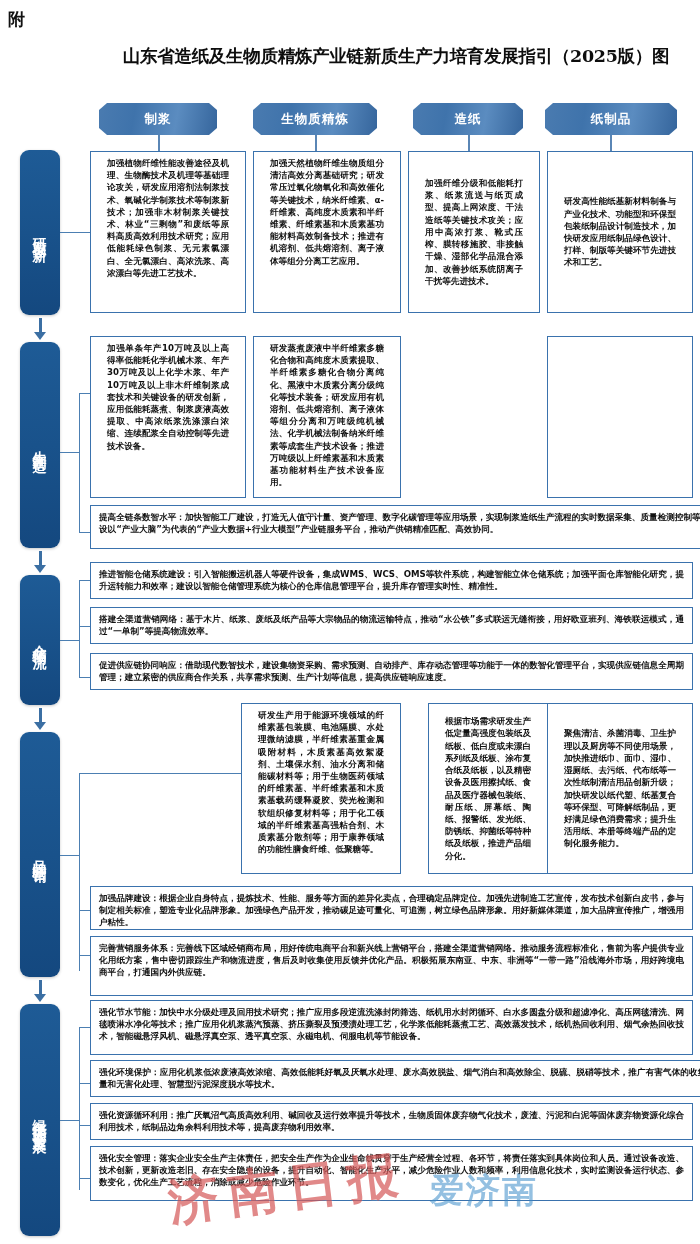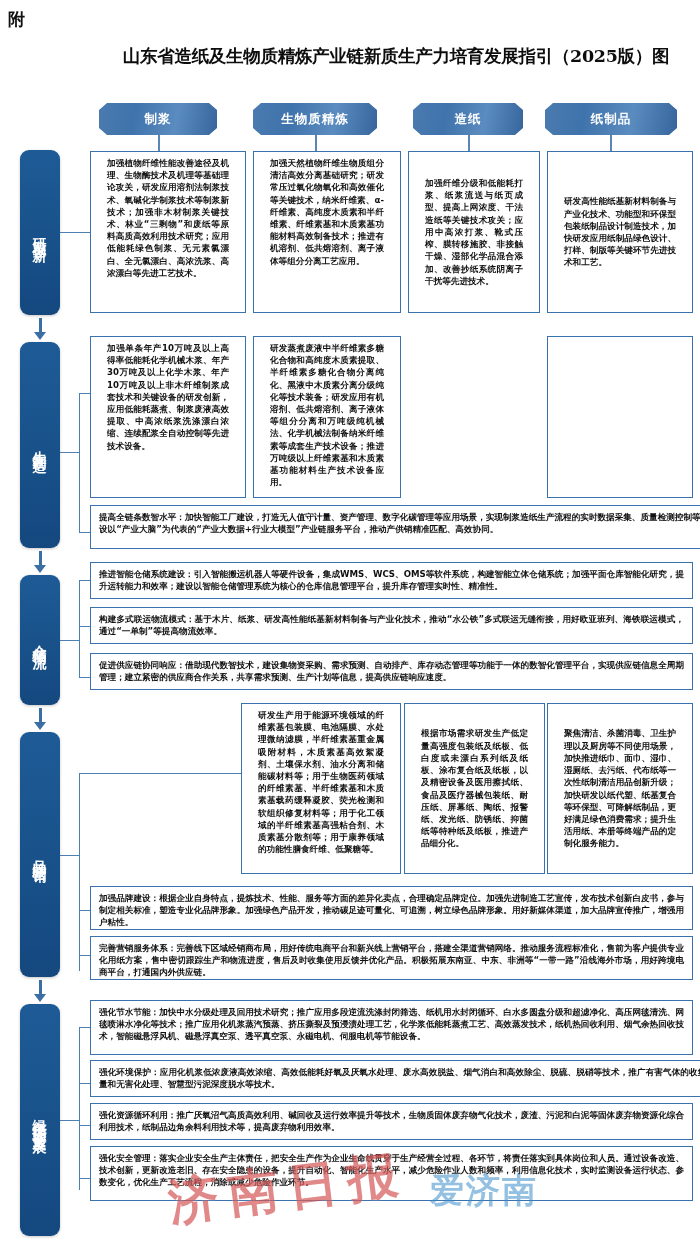--- a/index.html
+++ b/index.html
@@ -192,39 +192,39 @@
 
   <div class="box wide" style="left:90px;top:505px;width:654px;height:44px;">提高全链条数智水平：加快智能工厂建设，打造无人值守计量、资产管理、数字化碳管理等应用场景，实现制浆造纸生产流程的实时数据采集、质量检测控制等。推进建设以“产业大脑”为代表的“产业大数据+行业大模型”产业链服务平台，推动产供销精准匹配、高效协同。</div>
 
   <div class="conn h" style="left:60px;top:640px;width:20px;"></div>
   <div class="conn v" style="left:79px;top:580px;height:98px;"></div>
   <div class="conn h" style="left:79px;top:580px;width:12px;"></div>
   <div class="conn h" style="left:79px;top:626px;width:12px;"></div>
   <div class="conn h" style="left:79px;top:677px;width:12px;"></div>
 
   <div class="box wide" style="left:90px;top:562px;width:603px;height:37px;">推进智能仓储系统建设：引入智能搬运机器人等硬件设备，集成WMS、WCS、OMS等软件系统，构建智能立体仓储系统；加强平面仓库智能化研究，提升运转能力和效率；建设以智能仓储管理系统为核心的仓库信息管理平台，提升库存管理实时性、精准性。</div>
-  <div class="box wide" style="left:90px;top:607px;width:603px;height:37px;">构建多式联运物流模式：基于木片、纸浆、研发高性能纸基新材料制备与产业化技术，推动“水公铁”多式联运无缝衔接，用好欧亚班列、海铁联运模式，通过“一单制”等提高物流效率。</div>
+  <div class="box wide" style="left:90px;top:607px;width:603px;height:37px;">搭建全渠道营销网络：基于木片、纸浆、废纸及纸产品等大宗物品的物流运输特点，推动“水公铁”多式联运无缝衔接，用好欧亚班列、海铁联运模式，通过“一单制”等提高物流效率。</div>
   <div class="box wide" style="left:90px;top:653px;width:603px;height:37px;">促进供应链协同响应：借助现代数智技术，建设集物资采购、需求预测、自动排产、库存动态管理等功能于一体的数智化管理平台，实现供应链信息全周期管理；建立紧密的供应商合作关系，共享需求预测、生产计划等信息，提高供应链响应速度。</div>
 
   <div class="conn h" style="left:60px;top:855px;width:20px;"></div>
   <div class="conn v" style="left:79px;top:773px;height:198px;"></div>
   <div class="conn h" style="left:79px;top:773px;width:162px;"></div>
   <div class="conn h" style="left:79px;top:910px;width:12px;"></div>
   <div class="conn h" style="left:79px;top:955px;width:12px;"></div>
 
   <div class="box" style="left:241px;top:703px;width:160px;height:171px;">研发生产用于能源环境领域的纤维素基包装膜、电池隔膜、水处理微纳滤膜，半纤维素基重金属吸附材料，木质素基高效絮凝剂、土壤保水剂、油水分离和储能碳材料等；用于生物医药领域的纤维素基、半纤维素基和木质素基载药缓释凝胶、荧光检测和软组织修复材料等；用于化工领域的半纤维素基高强粘合剂、木质素基分散剂等；用于康养领域的功能性膳食纤维、低聚糖等。</div>
-  <div class="box vcenter" style="left:404px;top:703px;width:141px;height:171px;">
+  <div class="box vcenter" style="left:428px;top:703px;width:120px;height:171px;">
       <div>根据市场需求研发生产低定量高强度包装纸及纸板、低白度或未漂白系列纸及纸板、涂布复合纸及纸板，以及精密设备及医用擦拭纸、食品及医疗器械包装纸、耐压纸、屏幕纸、陶纸、报警纸、发光纸、防锈纸、抑菌纸等特种纸及纸板，推进产品细分化。</div>
     </div>
   <div class="box vcenter" style="left:547px;top:703px;width:146px;height:171px;">
       <div>聚焦清洁、杀菌消毒、卫生护理以及厨房等不同使用场景，加快推进纸巾、面巾、湿巾、湿厕纸、去污纸、代布纸等一次性纸制清洁用品创新升级；加快研发以纸代塑、纸基复合等环保型、可降解纸制品，更好满足绿色消费需求；提升生活用纸、本册等终端产品的定制化服务能力。</div>
     </div>
 
   <div class="box wide" style="left:90px;top:886px;width:603px;height:44px;">加强品牌建设：根据企业自身特点，提炼技术、性能、服务等方面的差异化卖点，合理确定品牌定位。加强先进制造工艺宣传，发布技术创新白皮书，参与制定相关标准，塑造专业化品牌形象。加强绿色产品开发，推动碳足迹可量化、可追溯，树立绿色品牌形象。用好新媒体渠道，加大品牌宣传推广，增强用户粘性。</div>
-  <div class="box wide" style="left:90px;top:936px;width:603px;height:44px;">完善营销服务体系：完善线下区域经销商布局，用好传统电商平台和新兴线上营销平台，搭建全渠道营销网络。推动服务流程标准化，售前为客户提供专业化用纸方案，售中密切跟踪生产和物流进度，售后及时收集使用反馈并优化产品。积极拓展东南亚、中东、非洲等“一带一路”沿线海外市场，用好跨境电商平台，打通国内外供应链。</div>
+  <div class="box wide" style="left:90px;top:936px;width:603px;height:60px;">完善营销服务体系：完善线下区域经销商布局，用好传统电商平台和新兴线上营销平台，搭建全渠道营销网络。推动服务流程标准化，售前为客户提供专业化用纸方案，售中密切跟踪生产和物流进度，售后及时收集使用反馈并优化产品。积极拓展东南亚、中东、非洲等“一带一路”沿线海外市场，用好跨境电商平台，打通国内外供应链。</div>
 
   <div class="conn h" style="left:60px;top:1120px;width:20px;"></div>
   <div class="conn v" style="left:79px;top:1027px;height:163px;"></div>
   <div class="conn h" style="left:79px;top:1027px;width:12px;"></div>
   <div class="conn h" style="left:79px;top:1083px;width:12px;"></div>
   <div class="conn h" style="left:79px;top:1125px;width:12px;"></div>
   <div class="conn h" style="left:79px;top:1178px;width:12px;"></div>
 
   <div class="box wide" style="left:90px;top:1000px;width:603px;height:55px;">强化节水节能：加快中水分级处理及回用技术研究；推广应用多段逆流洗涤封闭筛选、纸机用水封闭循环、白水多圆盘分级和超滤净化、高压网毯清洗、网毯喷淋水净化等技术；推广应用化机浆蒸汽预蒸、挤压撕裂及预浸渍处理工艺，化学浆低能耗蒸煮工艺、高效蒸发技术，纸机热回收利用、烟气余热回收技术，智能磁悬浮风机、磁悬浮真空泵、透平真空泵、永磁电机、伺服电机等节能设备。</div>
   <div class="box wide" style="left:90px;top:1060px;width:634px;height:37px;">强化环境保护：应用化机浆低浓废液高效浓缩、高效低能耗好氧及厌氧水处理、废水高效脱盐、烟气消白和高效除尘、脱硫、脱硝等技术，推广有害气体的收集减量和无害化处理、智慧型污泥深度脱水等技术。</div>

